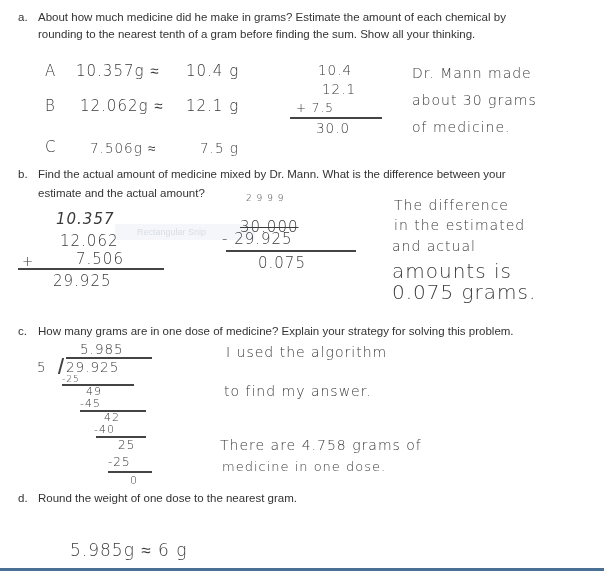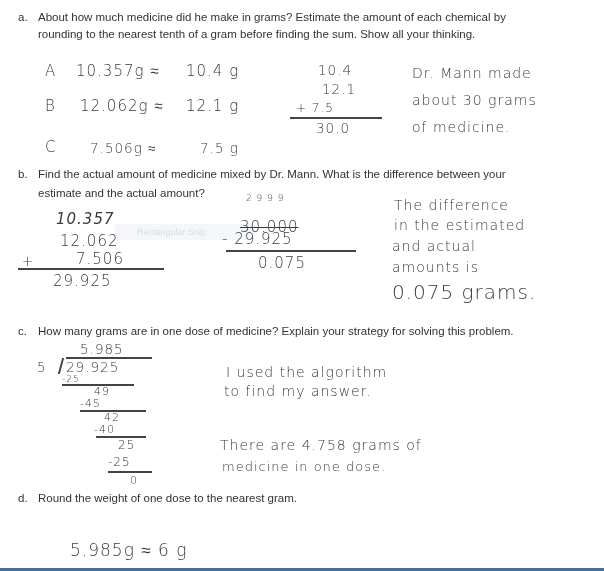--- a/index.html
+++ b/index.html
@@ -64,47 +64,47 @@
 
 <div class="hw sm" style="left:246px; top:193px; font-size:9px;">2 9  9 9</div>
 <div class="hw big" style="left:240px; top:218px; text-decoration:line-through;">30.000</div>
 <div class="hw big" style="left:222px; top:230px;">- 29.925</div>
 <div class="line" style="left:226px; top:250px; width:130px;"></div>
 <div class="hw big" style="left:258px; top:254px;">0.075</div>
 
 <div class="hw big" style="left:394px; top:197px; font-size:14px;">The difference</div>
 <div class="hw big" style="left:394px; top:217px; font-size:14px;">in the estimated</div>
 <div class="hw big" style="left:392px; top:238px; font-size:14px;">and actual</div>
-<div class="hw big" style="left:392px; top:259px; font-size:14px;">amounts is</div>
+<div class="hw big" style="left:392px; top:259px; font-size:20px;">amounts is</div>
 <div class="hw big" style="left:392px; top:280px; font-size:20px;">0.075 grams.</div>
 
 <div class="prompt" style="left:18px; top:322px; width:580px; height:18px;">
   <span class="lbl">c.</span>
   <span class="txt">How many grams are in one dose of medicine?  Explain your strategy for solving this problem.</span>
 </div>
 
 <div class="hw med" style="left:80px; top:341px;">5.985</div>
 <div class="line" style="left:66px; top:357px; width:86px;"></div>
 <div class="hw med" style="left:37px; top:359px;">5</div>
 <div class="vline" style="left:60px; top:358px; height:16px; transform:skewX(-15deg);"></div>
 <div class="hw med" style="left:66px; top:359px;">29.925</div>
 <div class="hw sm" style="left:62px; top:374px; font-size:9px;">-25</div>
 <div class="line" style="left:62px; top:384px; width:72px;"></div>
-<div class="hw sm" style="left:86px; top:385px;margin-left:8px;">49</div>
+<div class="hw sm" style="left:86px; top:385px;">49</div>
 <div class="hw sm" style="left:80px; top:397px;">-45</div>
 <div class="line" style="left:80px; top:410px; width:66px;"></div>
 <div class="hw sm" style="left:104px; top:411px;">42</div>
 <div class="hw sm" style="left:94px; top:423px;">-40</div>
 <div class="line" style="left:96px; top:436px; width:50px;"></div>
 <div class="hw med" style="left:118px; top:438px; font-size:12px;">25</div>
 <div class="hw med" style="left:108px; top:455px; font-size:12px;">-25</div>
 <div class="line" style="left:108px; top:471px; width:44px;"></div>
 <div class="hw sm" style="left:130px; top:474px;">0</div>
 
-<div class="hw big" style="left:226px; top:364px; font-size:14px;">I used the algorithm</div>
+<div class="hw big" style="left:226px; top:344px; font-size:14px;">I used the algorithm</div>
 <div class="hw big" style="left:224px; top:383px; font-size:14px;">to find my answer.</div>
 <div class="hw big" style="left:220px; top:437px; font-size:14px;">There are 4.758 grams of</div>
 <div class="hw big" style="left:222px; top:459px; font-size:13px;">medicine in one dose.</div>
 
 <div class="prompt" style="left:18px; top:489px; width:580px; height:18px;">
   <span class="lbl">d.</span>
   <span class="txt">Round the weight of one dose to the nearest gram.</span>
 </div>
 
 <div class="hw big" style="left:70px; top:540px; font-size:17px;">5.985g ≈ 6 g</div>

